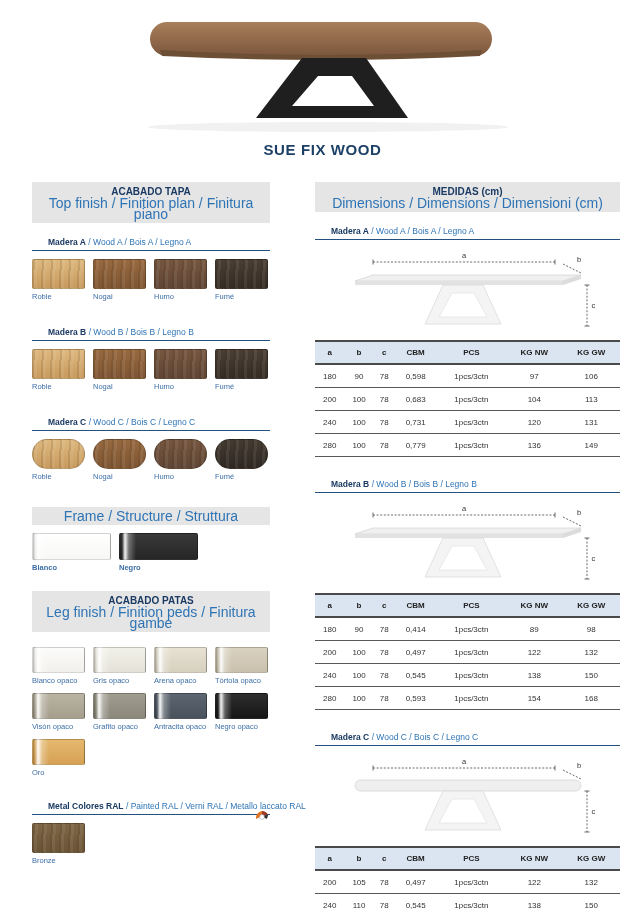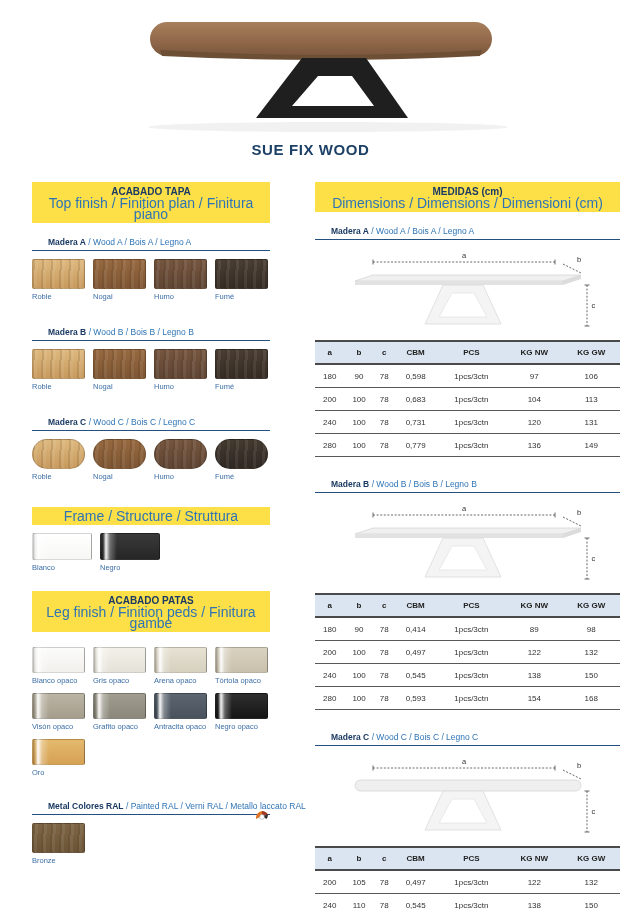--- a/index.html
+++ b/index.html
@@ -1,36 +1,36 @@
 <!DOCTYPE html>
 <html><head>
 <meta charset="utf-8">
 <style>
   html,body{margin:0;padding:0;}
   body{width:640px;height:909px;position:relative;background:#fff;overflow:hidden;
        font-family:"Liberation Sans",sans-serif;-webkit-font-smoothing:antialiased;}
   .hero{position:absolute;top:0;left:0;width:640px;height:140px;}
-  .page-title{position:absolute;top:141px;left:0;width:621px;text-align:center;
+  .page-title{position:absolute;top:141px;left:12px;width:621px;text-align:center;
       font-size:15px;font-weight:bold;letter-spacing:.6px;color:#1d4066;}
   .col-left{position:absolute;left:32px;top:182px;width:238px;}
   .col-right{position:absolute;left:315px;top:182px;width:305px;}
-  .hdr-box{background:#fde047;text-align:center;padding:4px 0 3px 0;}
+  .hdr-box{background:#e5e5e5;text-align:center;padding:4px 0 3px 0;}
   .hdr-title{font-size:10px;font-weight:bold;color:#1b3a63;line-height:12px;}
   .hdr-sub{font-size:14px;color:#2e74b5;line-height:11px;}
   .sec-label{border-bottom:1.5px solid #24507f;padding-bottom:3px;font-size:8.5px;
       color:#2e74b5;white-space:nowrap;}
   .sec-label b{color:#1b3a63;margin-left:16px;}
   .sec-label .ral-ico{float:right;margin-top:-2px;}
   .swatch-row{display:flex;gap:8px;margin-top:8px;}
   .swatch{width:53px;flex:0 0 auto;}
   .chip{height:30px;border:1px solid rgba(0,0,0,0.15);border-radius:2px;box-sizing:border-box;}
   .chip.pill{border-radius:15px;}
   .chip.metal{height:26px;}
   .chip.frame{height:27px;}
-  .swatch.framew{width:60px;}
+  .swatch.framew{width:79px;font-weight:bold;}
   .swatch-label{font-size:7.5px;color:#3c6ea5;margin-top:3px;line-height:9px;}
   .mt26{margin-top:26px;}.mt38{margin-top:19px;}
   .grp{margin-top:26px;}
   .grp:first-child{margin-top:14px;}
   .dim-section .sec-label{margin-top:22px;}
   .dim-section:first-child .sec-label{margin-top:14px;}
   .diag{margin-top:8px;}
   table.dims{width:100%;border-collapse:collapse;font-size:8px;color:#333;margin-top:4px;}
   table.dims th{background:#dbe5f1;font-weight:bold;color:#222;padding:6px 1px;
       border-top:2px solid #4a4a4a;border-bottom:2px solid #4a4a4a;text-align:center;}

